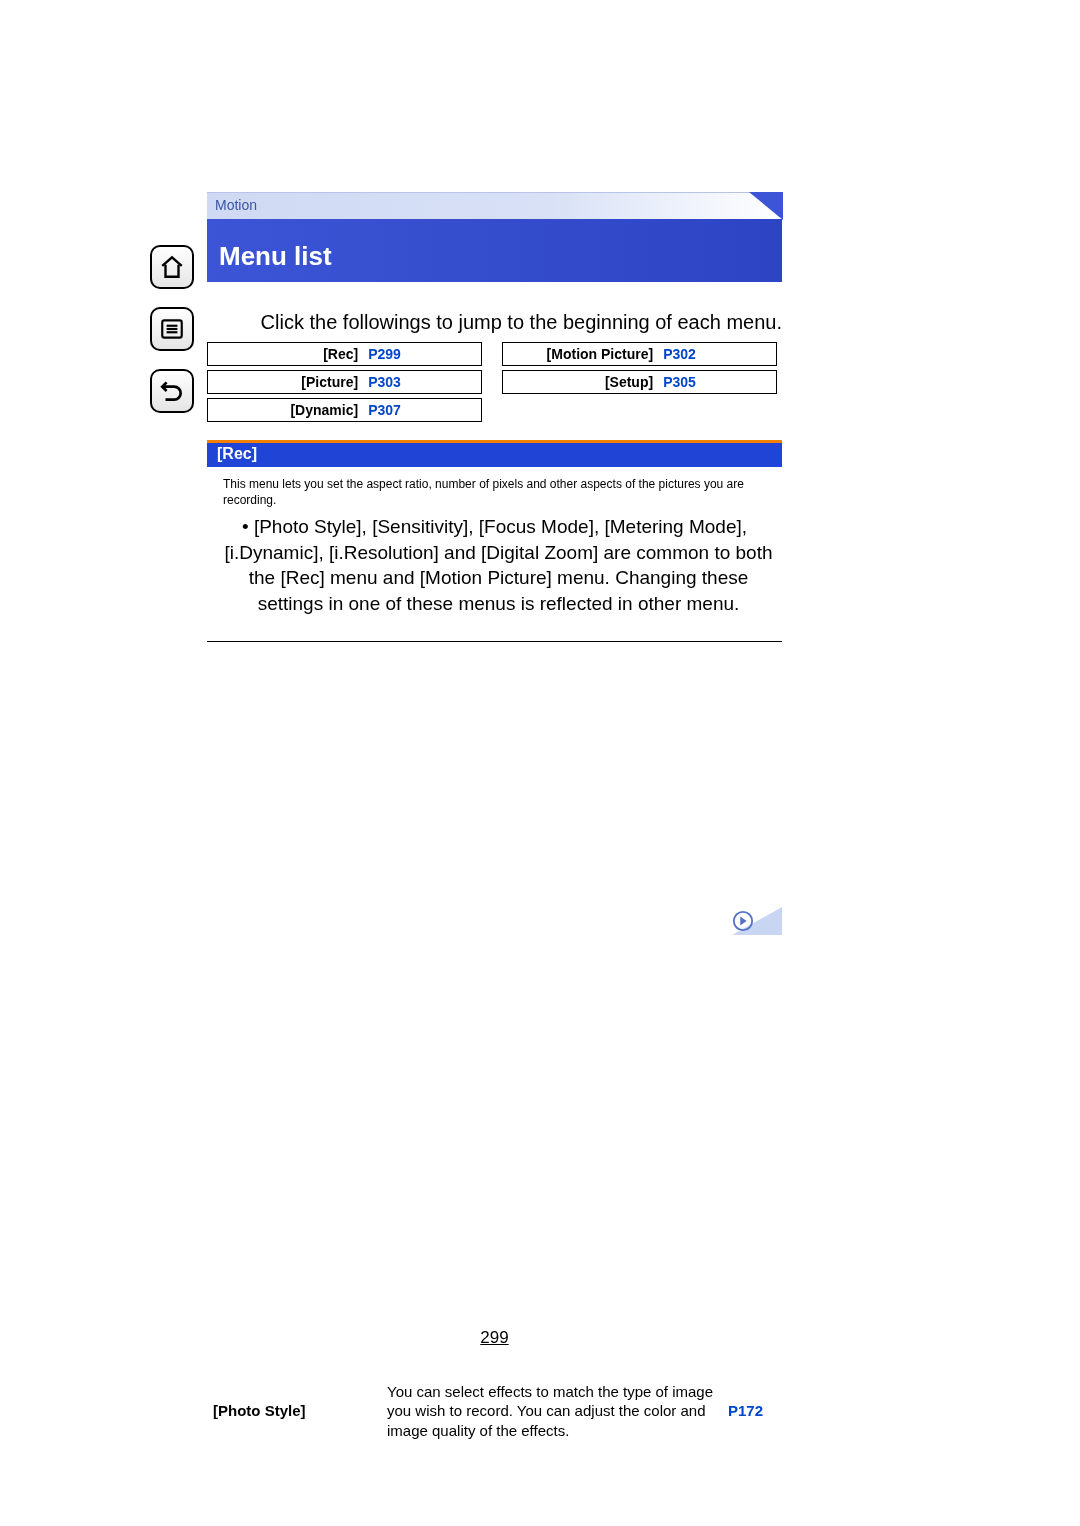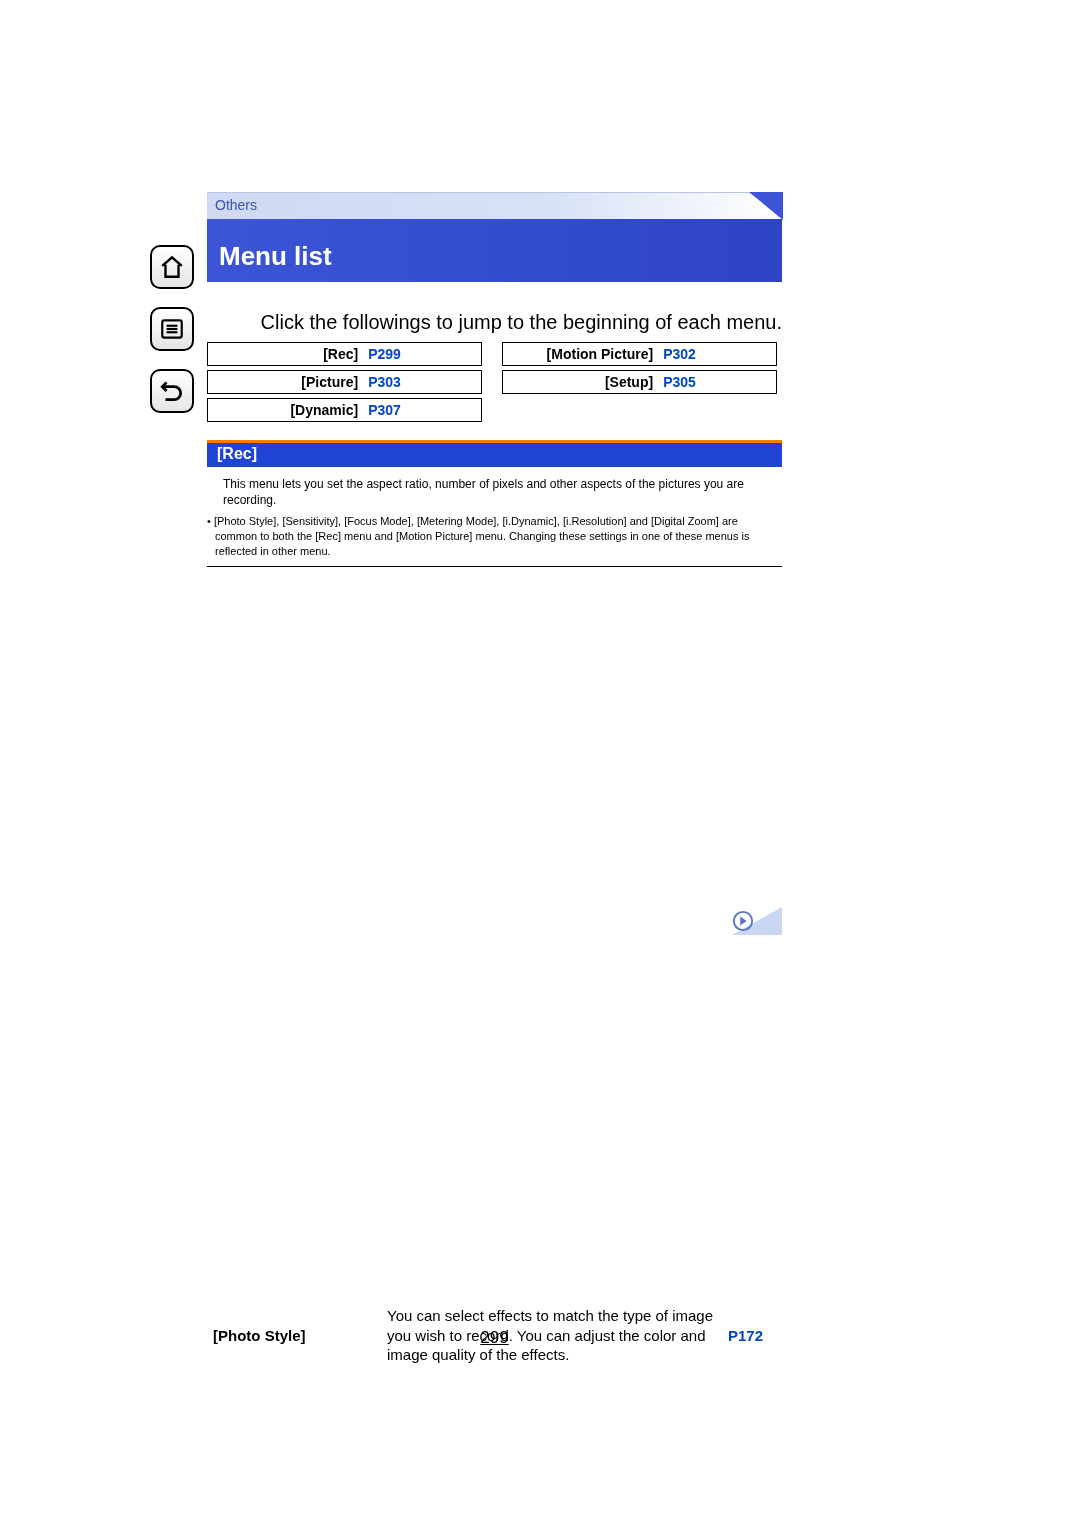--- a/index.html
+++ b/index.html
@@ -105,25 +105,26 @@
     font-weight: bold;
     padding: 2px 10px 4px 10px;
     font-size: 16px;
   }
   .section-desc {
     margin: 10px 0 6px 16px;
     font-size: 12px;
     line-height: 1.3;
   }
   .bullet-note {
-    font-size: 11px;
+    font-size: 19px;
     line-height: 1.35;
     padding-left: 8px;
     text-indent: -8px;
-    margin-bottom: 7px;
+    margin-bottom: 24px;
+    text-align: center;
   }
   table.menu {
     width: 100%;
     border-collapse: collapse;
     font-size: 15px;
   }
   table.menu td {
     border-top: 1px solid #000;
     border-bottom: 1px solid #000;
     padding: 6px 6px;
@@ -184,21 +185,21 @@
     <div class="side-btn">
       <svg viewBox="0 0 24 24">
           <path fill="none" stroke="#000" stroke-width="2.5" d="M7 4 L3 8 L7 12 M3 8 H14 A6 6 0 1 1 14 20 H6"></path>
         </svg>
     </div>
   </div>
 
   <div class="content">
 
     <div class="breadcrumb-wrap">
-      <div class="breadcrumb">Others</div>
+      <div class="breadcrumb">Motion</div>
       <div class="breadcrumb-tri"></div>
     </div>
 
     <div class="title-bar">Menu list</div>
 
     <div class="intro">Click the followings to jump to the beginning of each menu.</div>
 
     <div class="jump-grid">
       <div class="jump-col">
         <div class="jump-cell">

